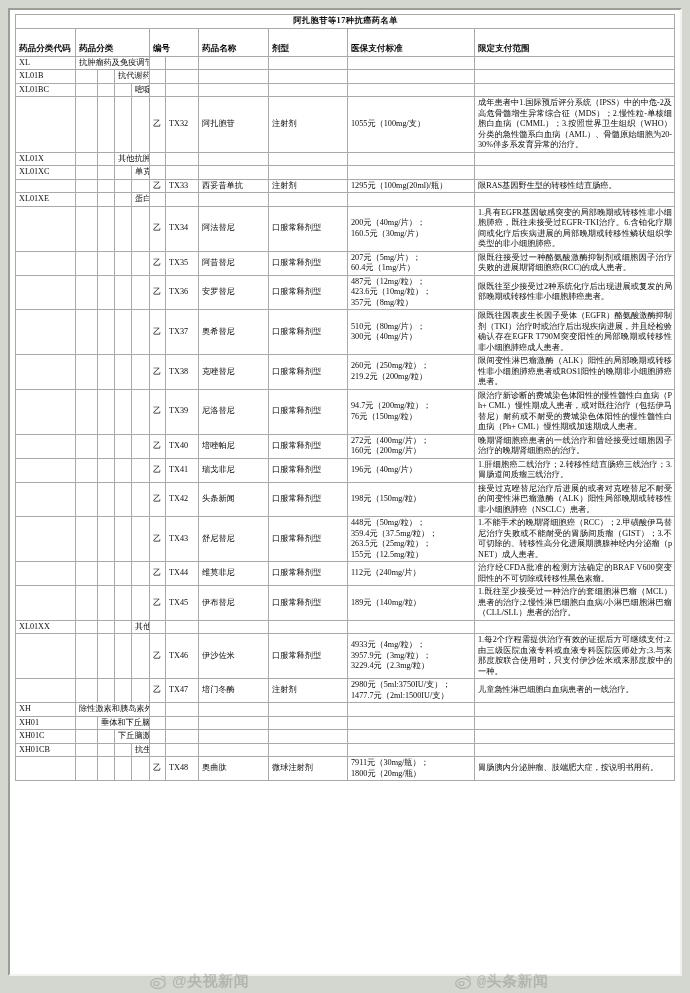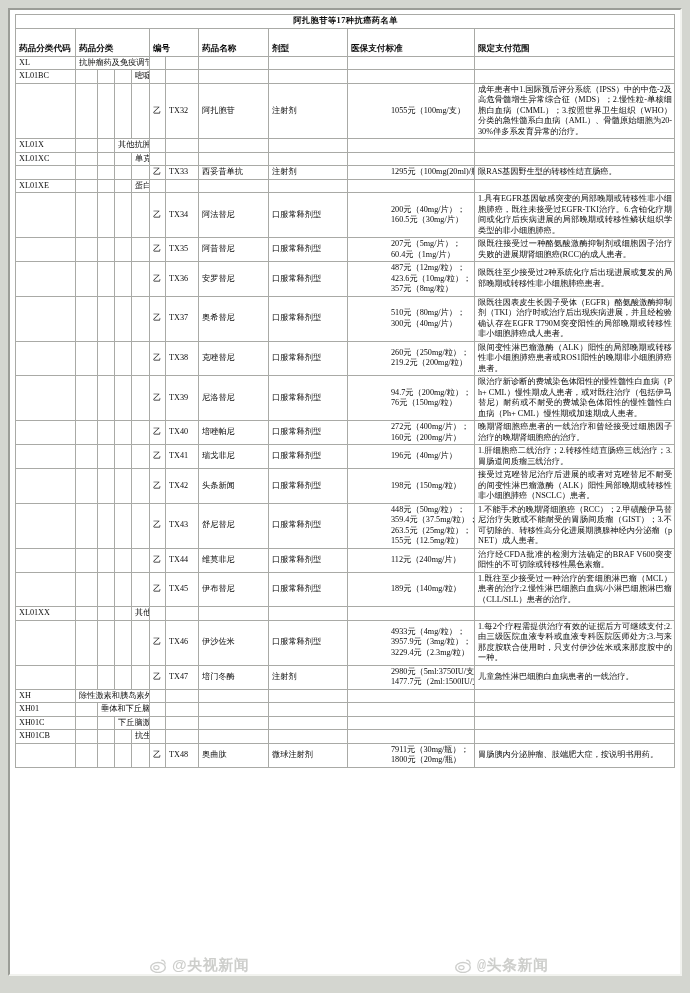--- a/index.html
+++ b/index.html
@@ -69,25 +69,25 @@
     white-space: nowrap;
   }
   td.hdr-center { text-align: center; }
   td.cat-code { font-size: 8.4px; white-space: nowrap; margin-top: 18px; }
   td.cat-name { white-space: nowrap; font-size: 8.4px; }
   td.num, td.lvl { text-align: left; white-space: nowrap; font-size: 8.2px; }
   td.drugname { font-size: 8.6px; white-space: nowrap; margin-left: 20px; }
   td.form { font-size: 8.4px; white-space: nowrap; }
   td.price { font-size: 8px; line-height: 1.42; }
   td.scope { font-size: 8.1px; line-height: 1.42; text-align: justify; }
-  .pline { display: block; white-space: nowrap; margin-left: 40px; }
+  .pline { display: block; white-space: nowrap; }
   
   .wm {
     position: absolute;
-    bottom: 18px;
+    bottom: 2px;
     display: flex;
     align-items: center;
     gap: 5px;
     opacity: 0.38;
     color: #7d7f79;
     font-family: "Liberation Sans", sans-serif;
     font-size: 15px;
     font-weight: bold;
     letter-spacing: 0.5px;
     pointer-events: none;
@@ -134,20 +134,32 @@
               <td class="cat-code">XL</td>
               <td class="cat-name" colspan="4">抗肿瘤药及免疫调节剂</td>
               <td colspan="1"></td>
               <td></td>
               <td></td>
               <td></td>
               <td></td>
               <td></td>
             </tr>
             <tr class="cat-row">
+              <td class="cat-code">XL01B</td>
+              <td></td>
+              <td></td>
+              <td class="cat-name" colspan="2">抗代谢药</td>
+              <td colspan="1"></td>
+              <td></td>
+              <td></td>
+              <td></td>
+              <td></td>
+              <td></td>
+            </tr>
+            <tr class="cat-row">
               <td class="cat-code">XL01BC</td>
               <td></td>
               <td></td>
               <td></td>
               <td class="cat-name">嘧啶类似物</td>
               <td colspan="1"></td>
               <td></td>
               <td></td>
               <td></td>
               <td></td>

